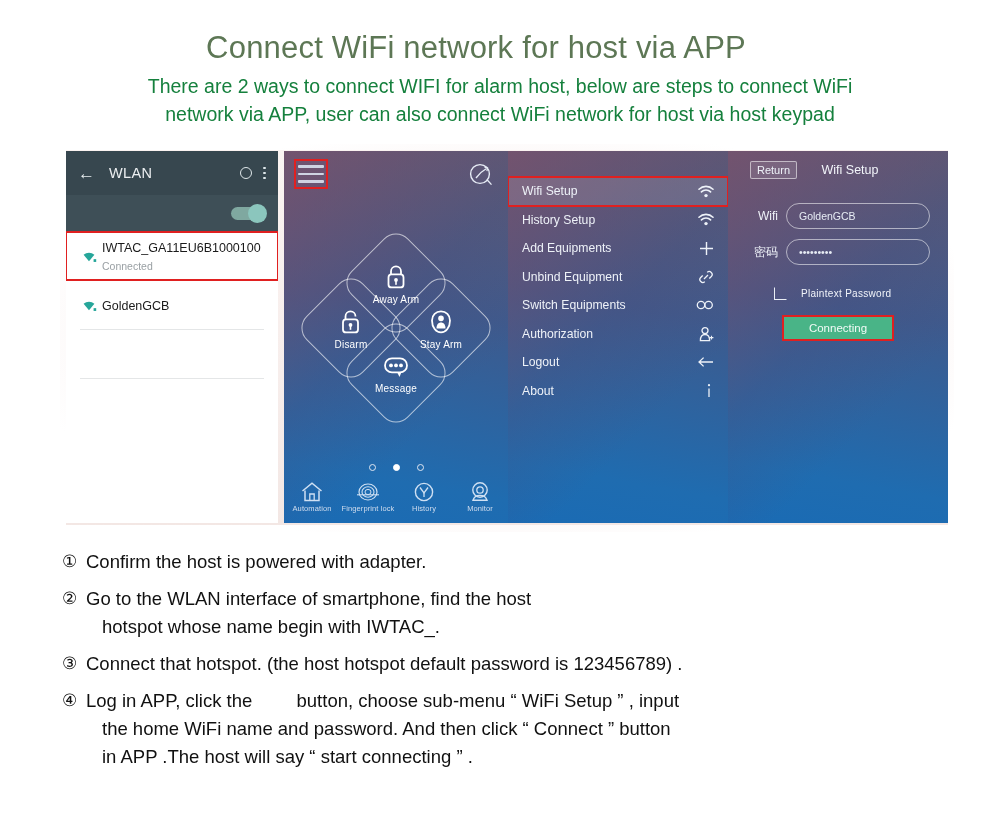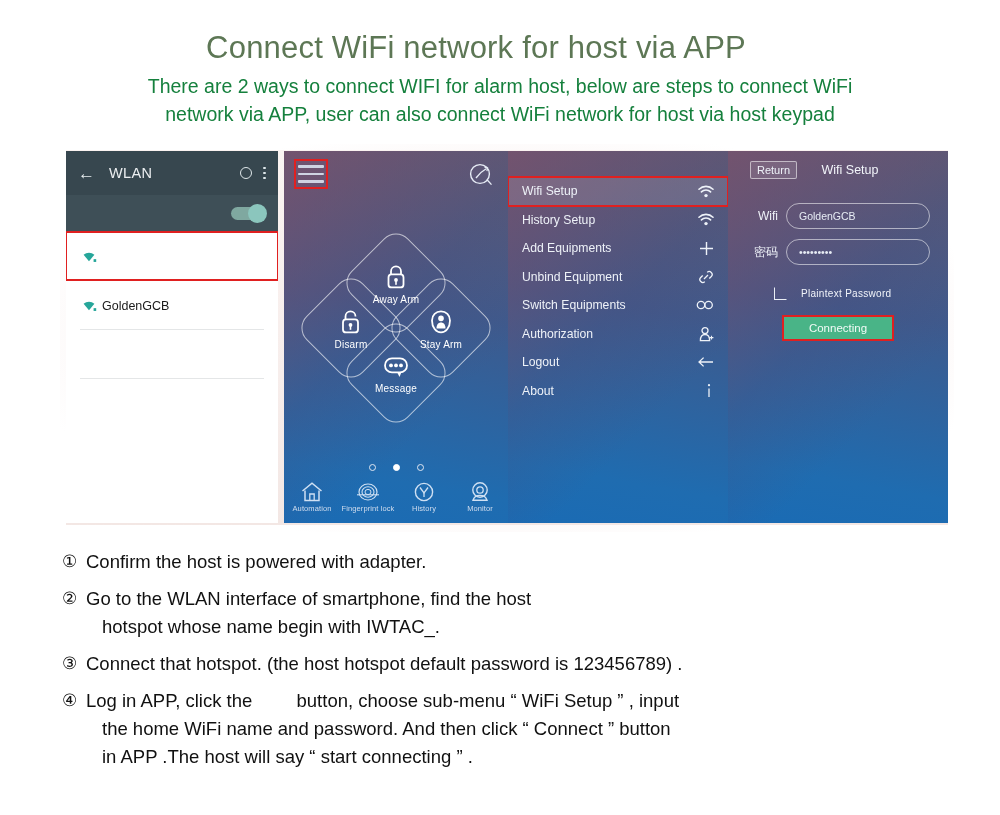--- a/index.html
+++ b/index.html
@@ -183,20 +183,24 @@
 
       <div class="wlan-list">
 
         <div class="wlan-row hl-row">
           <svg class="wifi-ico" viewBox="0 0 20 17">
             <path d="M10 14.6 L3.2 6.8 A10 10 0 0 1 16.8 6.8 Z" fill="#fff"></path>
             <path d="M10 14.3 L4.0 7.1 A9 9 0 0 1 16.0 7.1 Z" fill="#26a69a"></path>
             <rect x="14.3" y="11.2" width="4.4" height="4.6" fill="#fff"></rect>
             <rect x="15.1" y="12.0" width="2.9" height="3.1" fill="#26a69a"></rect>
           </svg>
+          <span class="txt">
+            <span class="wlan-ssid">IWTAC_GA11EU6B1000100</span><br>
+            <span class="wlan-state">Connected</span>
+          </span>
         </div>
 
         <div class="wlan-sep"></div>
 
         <div class="wlan-row">
           <svg class="wifi-ico" viewBox="0 0 20 17">
             <path d="M10 14.6 L3.2 6.8 A10 10 0 0 1 16.8 6.8 Z" fill="#fff"></path>
             <path d="M10 14.3 L4.0 7.1 A9 9 0 0 1 16.0 7.1 Z" fill="#26a69a"></path>
             <rect x="14.3" y="11.2" width="4.4" height="4.6" fill="#fff"></rect>
             <rect x="15.1" y="12.0" width="2.9" height="3.1" fill="#26a69a"></rect>

